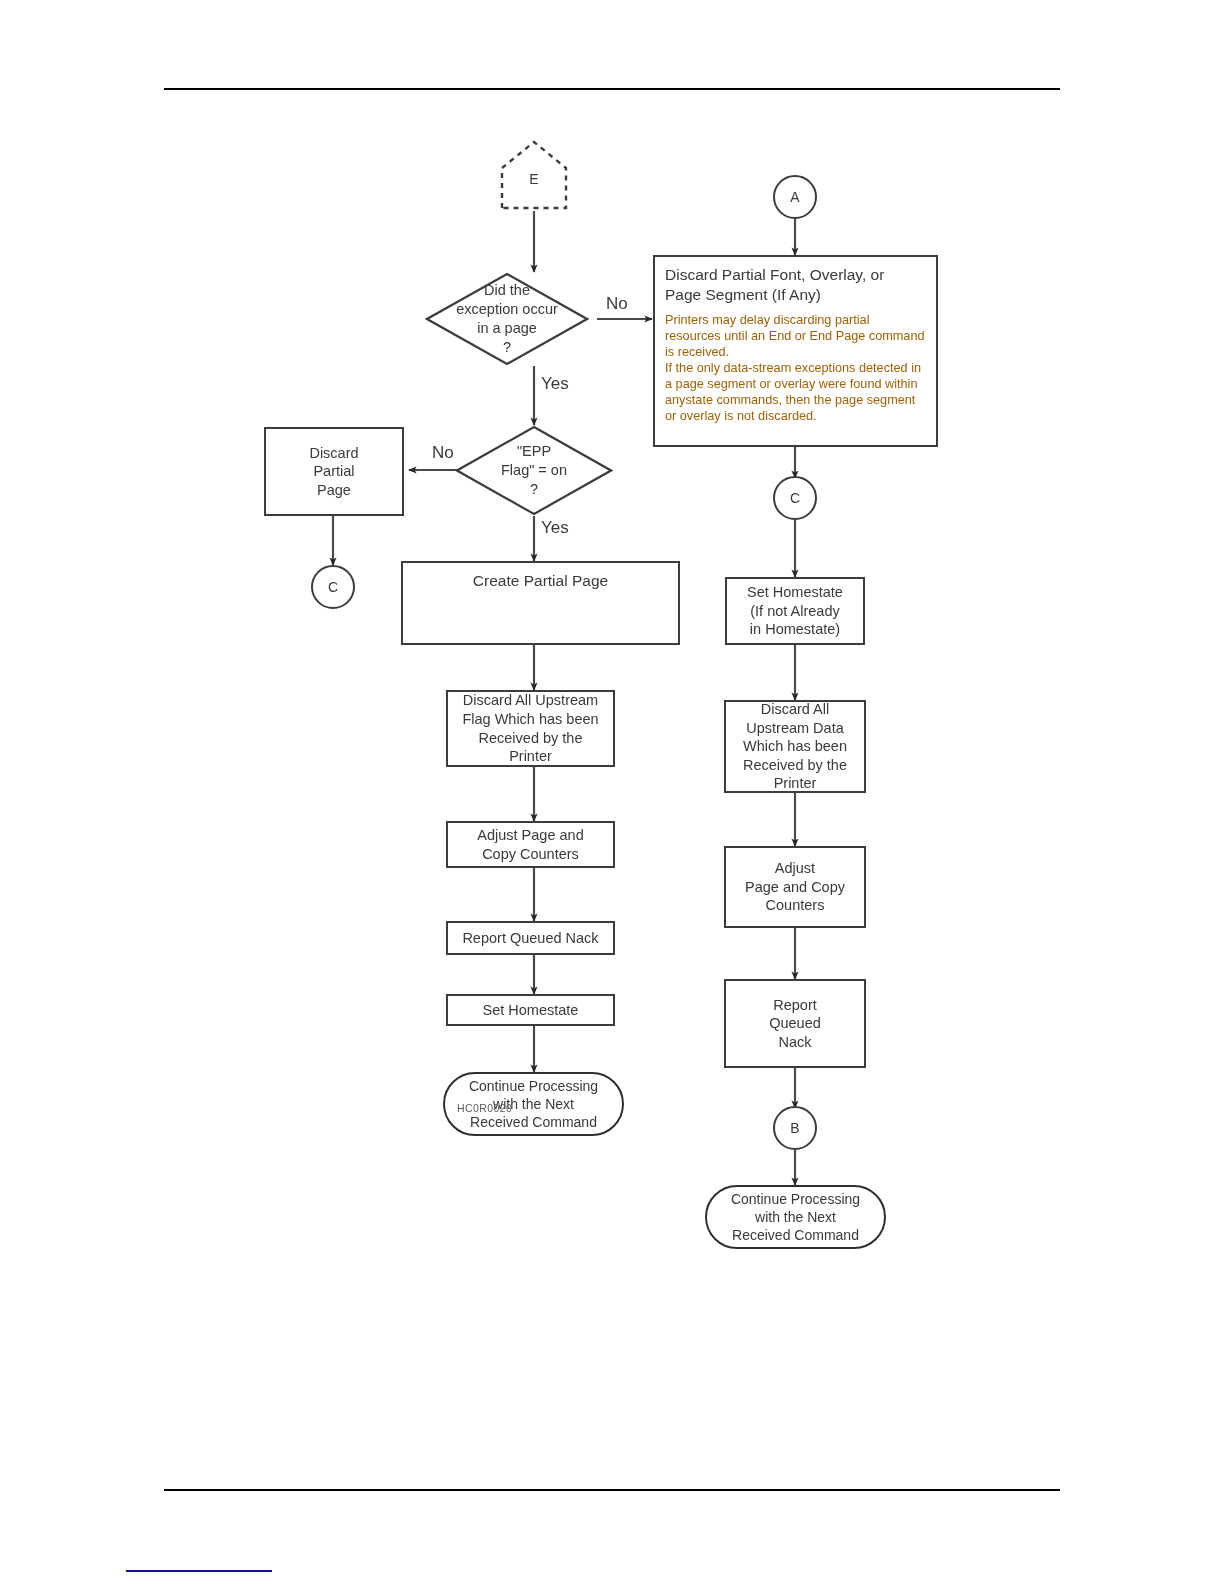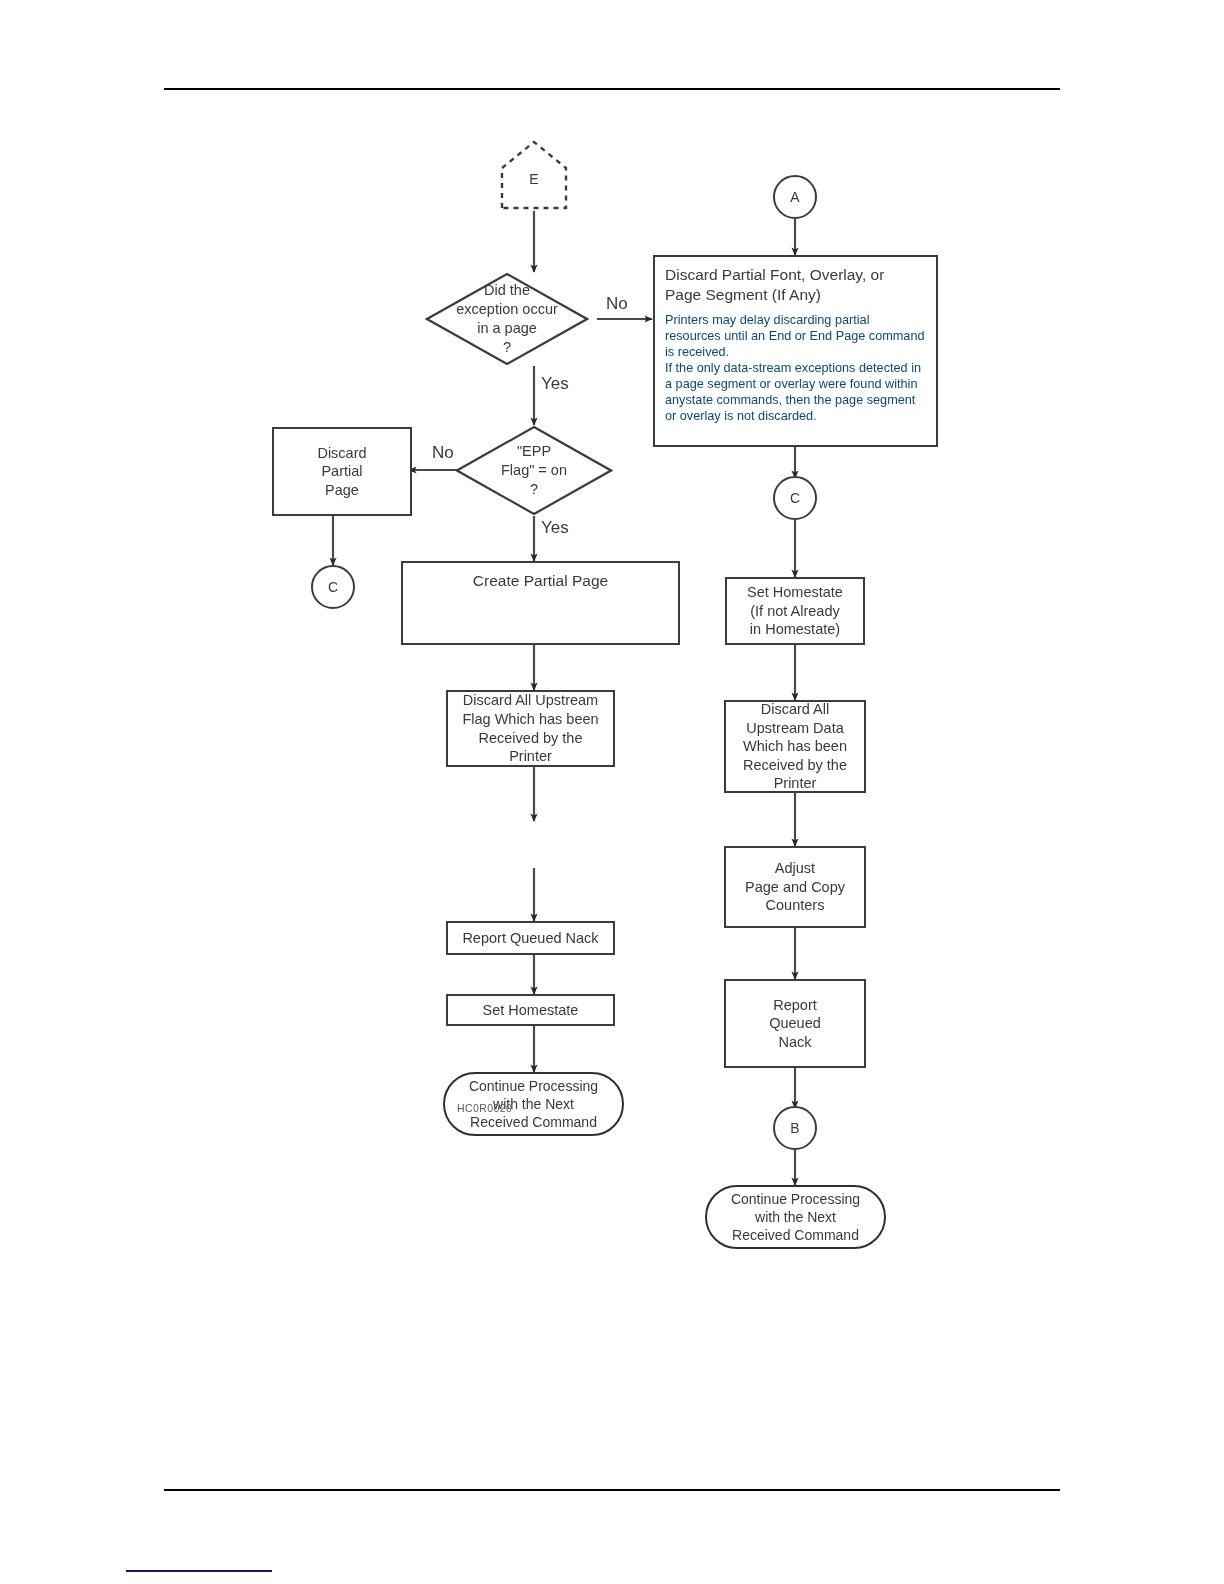--- a/index.html
+++ b/index.html
@@ -78,21 +78,21 @@
   .box .title {
     font-size: 15px;
     margin-bottom: 6px;
     color: #3a3a3a;
   }
   .box .body {
     font-size: 12.7px;
     line-height: 1.26;
     text-align: left;
     width: 100%;
-    color: #0c4a6e;
+    color: #a16207;
   }
   .box.left-title { align-items: stretch; justify-content: flex-start; padding: 8px 10px; }
   .box.left-title .title { text-align: left; margin-bottom: 7px; font-size: 15.5px; }
 
   
   .diamond-wrap {
     position: absolute;
     display: flex;
     align-items: center;
     justify-content: center;
@@ -247,21 +247,21 @@
       <svg class="diamond-shape" viewBox="0 0 158 91" preserveAspectRatio="none" xmlns="http://www.w3.org/2000/svg">
         <path d="M79,2 L156,45.5 L79,89 L2,45.5 Z" fill="#ffffff" stroke="#3c3c3c" stroke-width="2.2"></path>
       </svg>
       <div class="diamond-text">"EPP
 Flag" = on
 ?</div>
     </div>
     <div class="edge-label" style="left:432px; top:443px;">No</div>
     <div class="edge-label" style="left:541px; top:518px;">Yes</div>
 
-    <div class="node box" style="left:272px; top:427px; width:140px; height:89px; white-space:pre-line;">
+    <div class="node box" style="left:264px; top:427px; width:140px; height:89px; white-space:pre-line;">
       <span>Discard
 Partial
 Page</span>
     </div>
 
     <div class="node circle" style="left:311px; top:565px; width:44px; height:44px;">
       <span>C</span>
     </div>
 
     <div class="node box left-title" style="left:653px; top:255px; width:285px; height:192px;">
@@ -285,20 +285,24 @@
 in Homestate)</span>
     </div>
 
     <div class="node box" style="left:446px; top:690px; width:169px; height:77px; white-space:pre-line;">
       <span>Discard All Upstream
 Flag Which has been
 Received by the
 Printer</span>
     </div>
 
+    <div class="node box" style="left:446px; top:821px; width:169px; height:47px; white-space:pre-line;">
+      <span>Adjust Page and
+Copy Counters</span>
+    </div>
 
     <div class="node box" style="left:446px; top:921px; width:169px; height:34px;">
       <span>Report Queued Nack</span>
     </div>
 
     <div class="node box" style="left:446px; top:994px; width:169px; height:32px;">
       <span>Set Homestate</span>
     </div>
 
     <div class="node terminator" style="left:443px; top:1072px; width:181px; height:64px; white-space:pre-line;">

